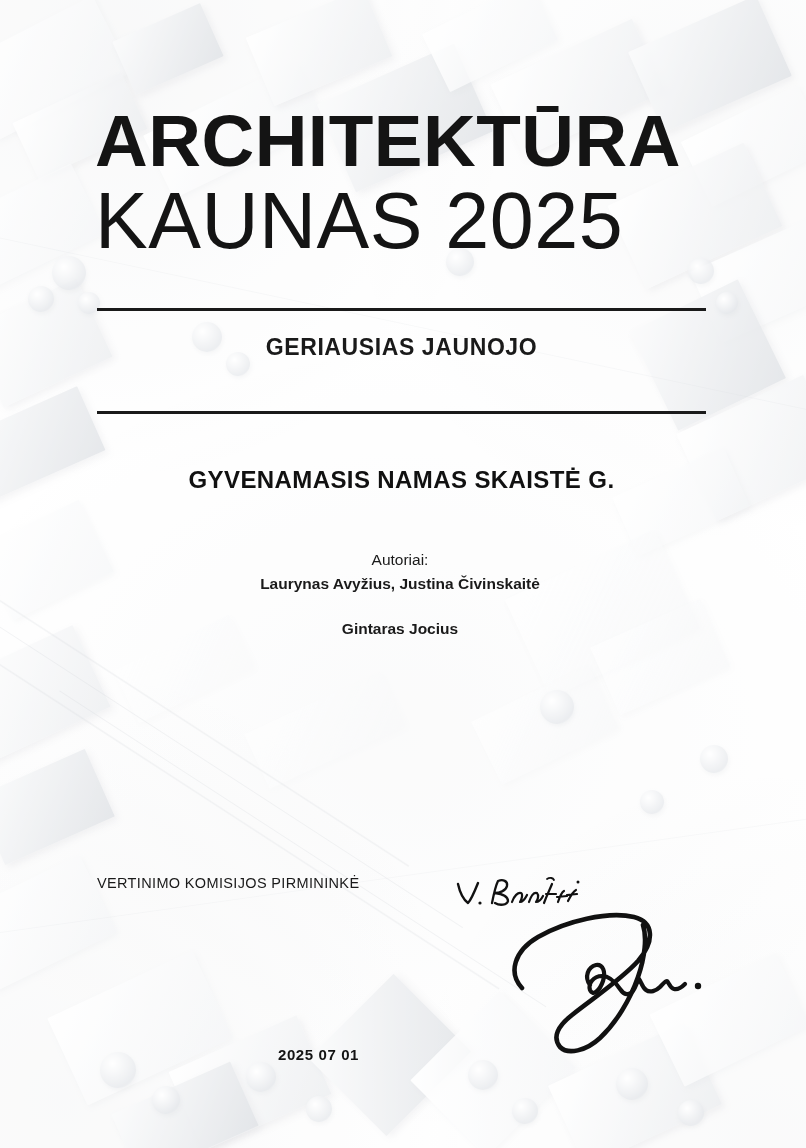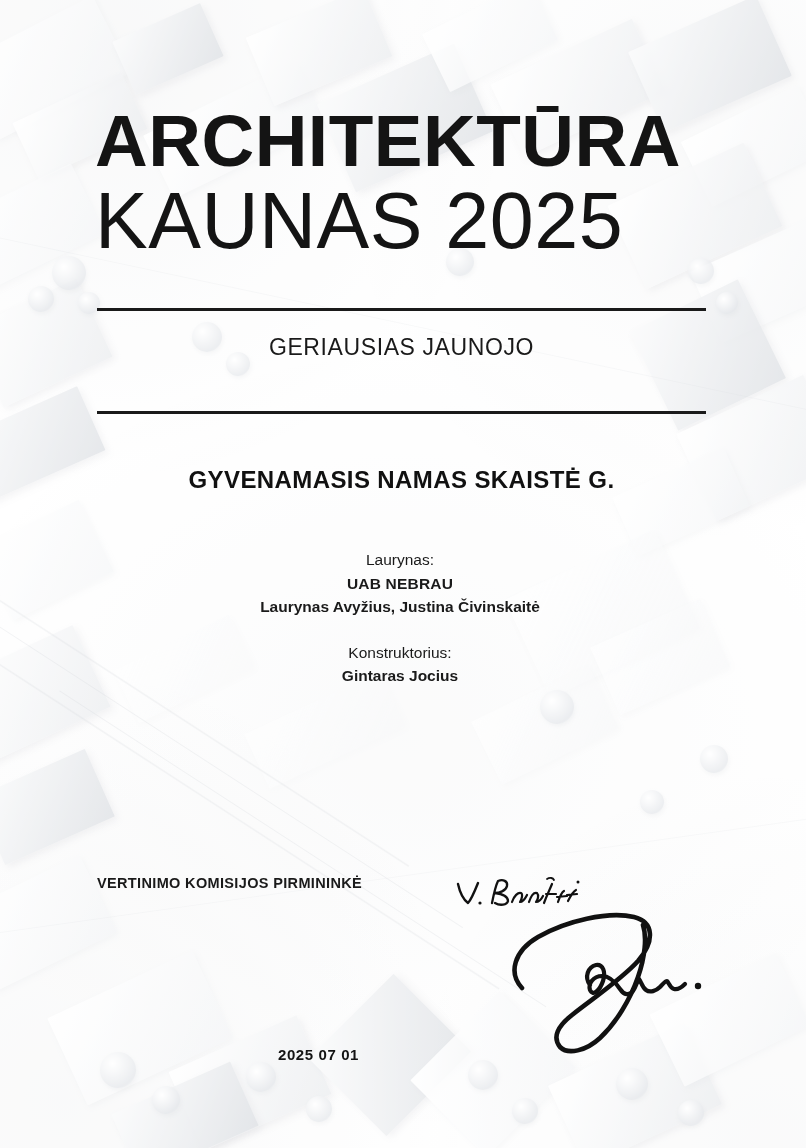--- a/index.html
+++ b/index.html
@@ -116,21 +116,21 @@
   .rule-top    { top: 308px; }
   .rule-bottom { top: 411px; }
 
   .award-category {
     position: absolute;
     left: 97px;
     width: 609px;
     top: 332px;
     text-align: center;
     font-size: 23px;
-    font-weight: 400;
+    font-weight: 700;
     line-height: 1.38;
     letter-spacing: 0.6px;
     color: #1a1a1a;
   }
 
   .project-title {
     position: absolute;
     left: 97px;
     width: 609px;
     top: 466px;
@@ -158,21 +158,21 @@
 
   .signatures {
     position: absolute;
     left: 97px;
     top: 873px;
     width: 360px;
   }
   .sig-group { margin-bottom: 26px; }
   .sig-role {
     font-size: 14.5px;
-    font-weight: 700;
+    font-weight: 400;
     letter-spacing: 0.35px;
     line-height: 1.42;
     color: #1a1a1a;
   }
   .sig-name {
     font-size: 14.5px;
     font-weight: 700;
     letter-spacing: 0.35px;
     line-height: 1.42;
     color: #111111;
@@ -287,25 +287,23 @@
 
     <div class="award-category">
       <div>GERIAUSIAS JAUNOJO</div>
     </div>
 
     <div class="rule rule-bottom"></div>
 
     <div class="project-title">GYVENAMASIS NAMAS SKAISTĖ G.</div>
 
     <div class="credits">
-      <div class="role">Laurynas:</div>
-      <div class="firm">UAB NEBRAU</div>
+      <div class="role">Autoriai:</div>
       <div class="people">Laurynas Avyžius, Justina Čivinskaitė</div>
       <div class="gap"></div>
-      <div class="role">Konstruktorius:</div>
       <div class="people">Gintaras Jocius</div>
     </div>
 
     <div class="signatures">
       <div class="sig-group">
         <div class="sig-role">VERTINIMO KOMISIJOS PIRMININKĖ</div>
       </div>
     </div>
 
     <div class="signature-marks">

